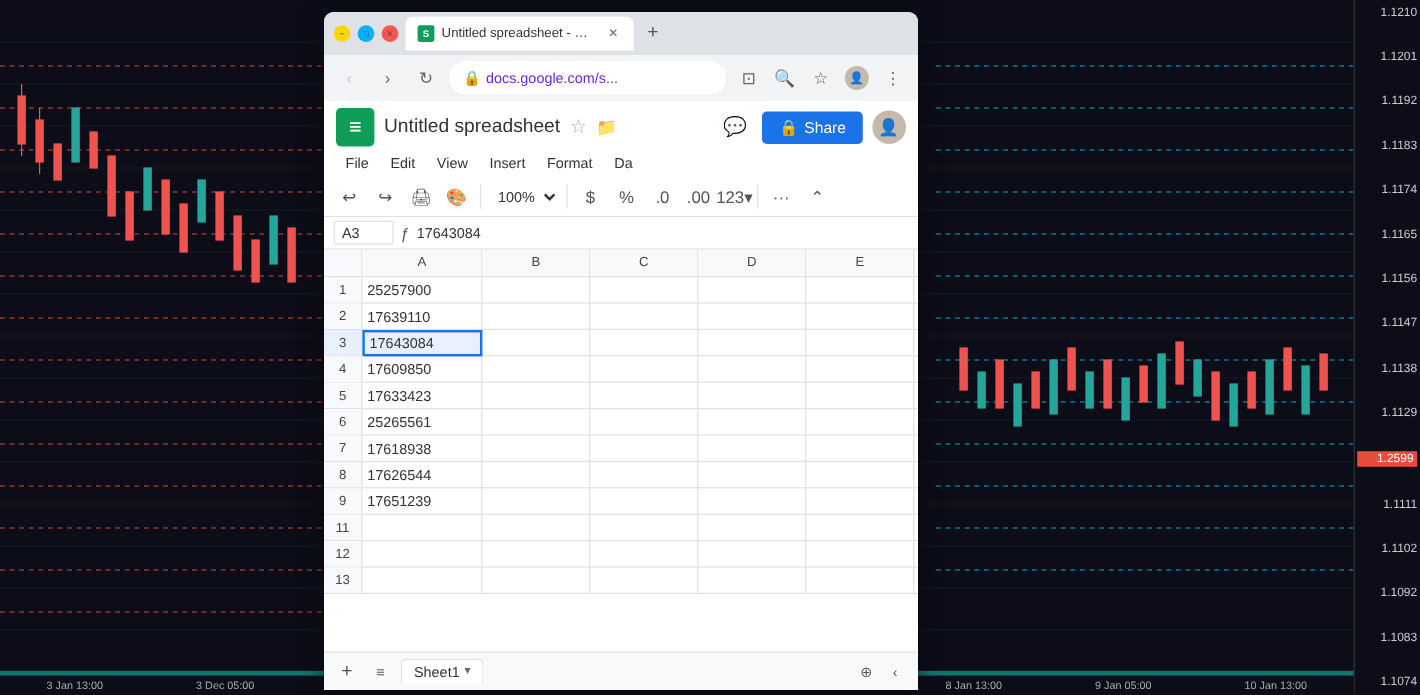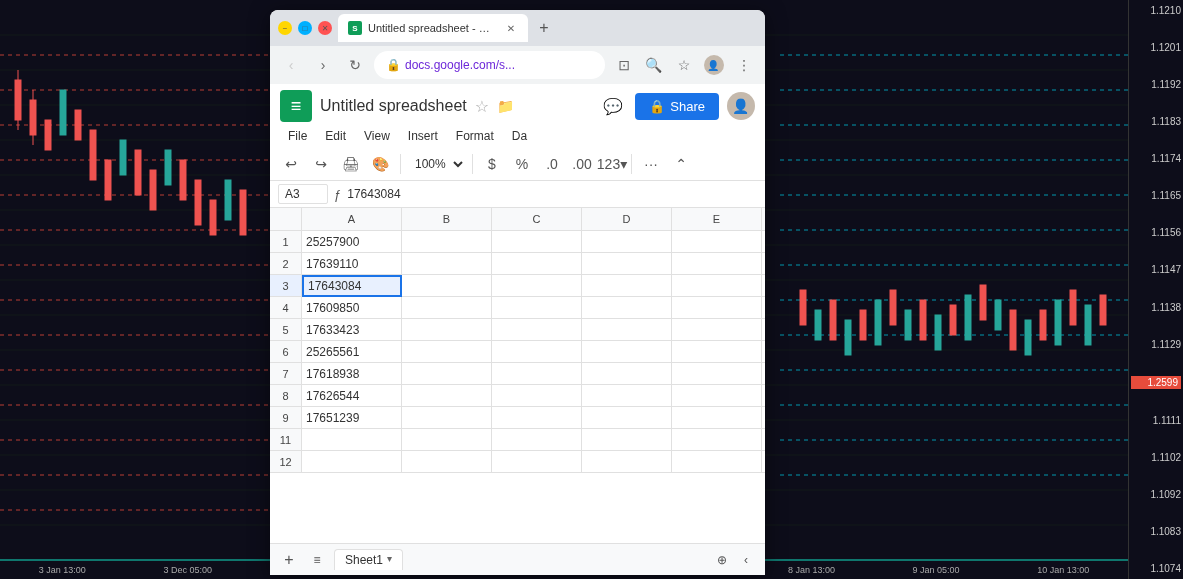--- a/index.html
+++ b/index.html
@@ -44,21 +44,21 @@
       top: 0; left: 0;
       width: 1128px; height: 560px;
     }
 
     
     .time-axis {
       position: absolute;
       bottom: 0; left: 0;
       width: 1128px; height: 20px;
       background: #0d0d1a;
-      border-top: 2px solid #0f766e;
+      border-top: 4px solid #0f766e;
       display: flex;
       align-items: center;
       justify-content: space-around;
     }
     .time-label {
       color: #aaa;
       font-size: 9px;
     }
 
     
@@ -863,20 +863,28 @@
 
       <div class="sheet-row">
         <div class="row-num">12</div>
         <div class="sheet-cell col-a"></div>
         <div class="sheet-cell col-b"></div>
         <div class="sheet-cell col-c"></div>
         <div class="sheet-cell col-d"></div>
         <div class="sheet-cell col-e"></div>
       </div>
 
+      <div class="sheet-row">
+        <div class="row-num">13</div>
+        <div class="sheet-cell col-a"></div>
+        <div class="sheet-cell col-b"></div>
+        <div class="sheet-cell col-c"></div>
+        <div class="sheet-cell col-d"></div>
+        <div class="sheet-cell col-e"></div>
+      </div>
 
     </div>
   </div>
 
   <div class="bottom-bar">
     <button class="add-sheet-btn">+</button>
     <button class="sheet-list-btn">≡</button>
     <div class="sheet-tab">
       <span>Sheet1</span>
       <span class="sheet-tab-chevron">▾</span>

